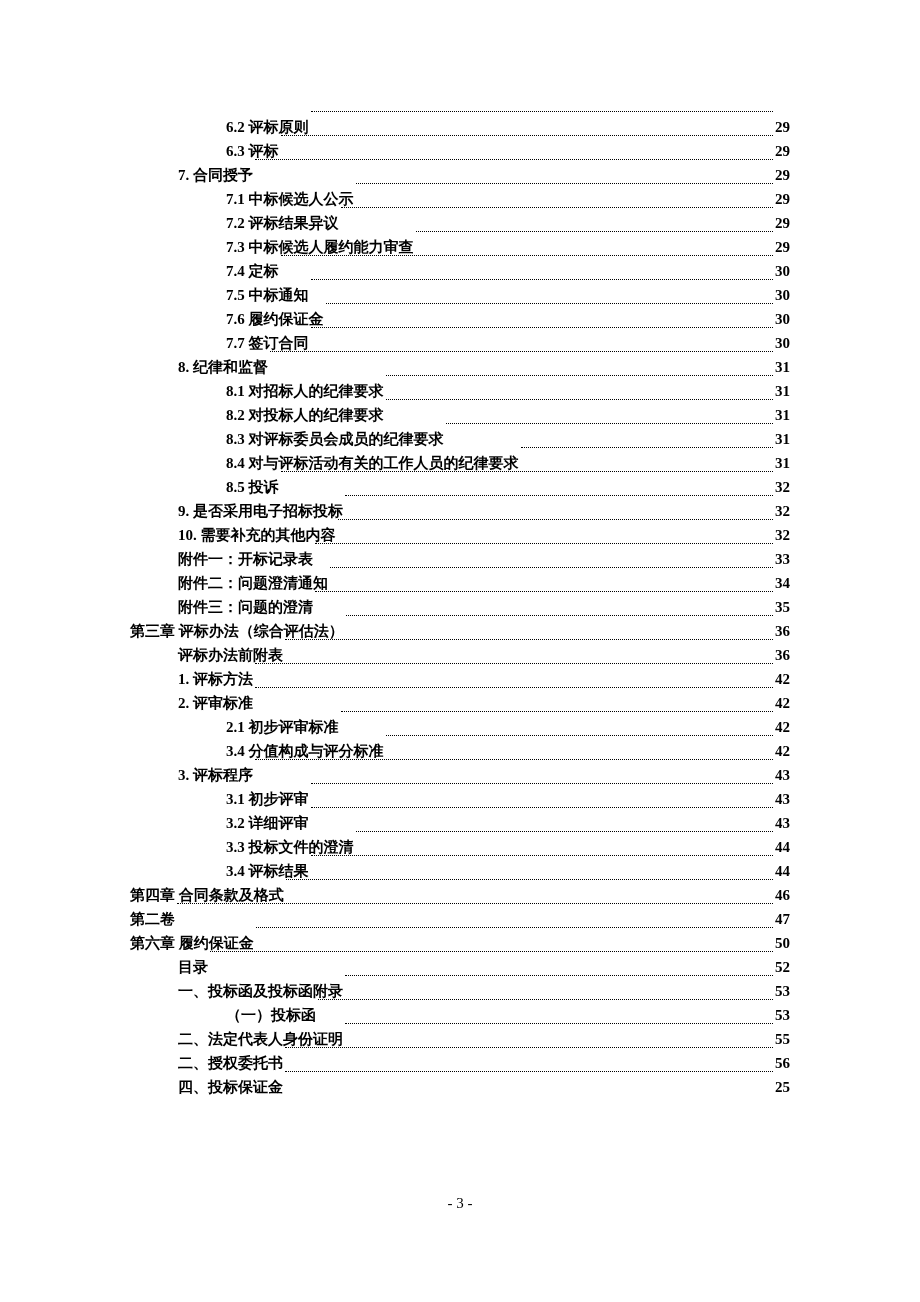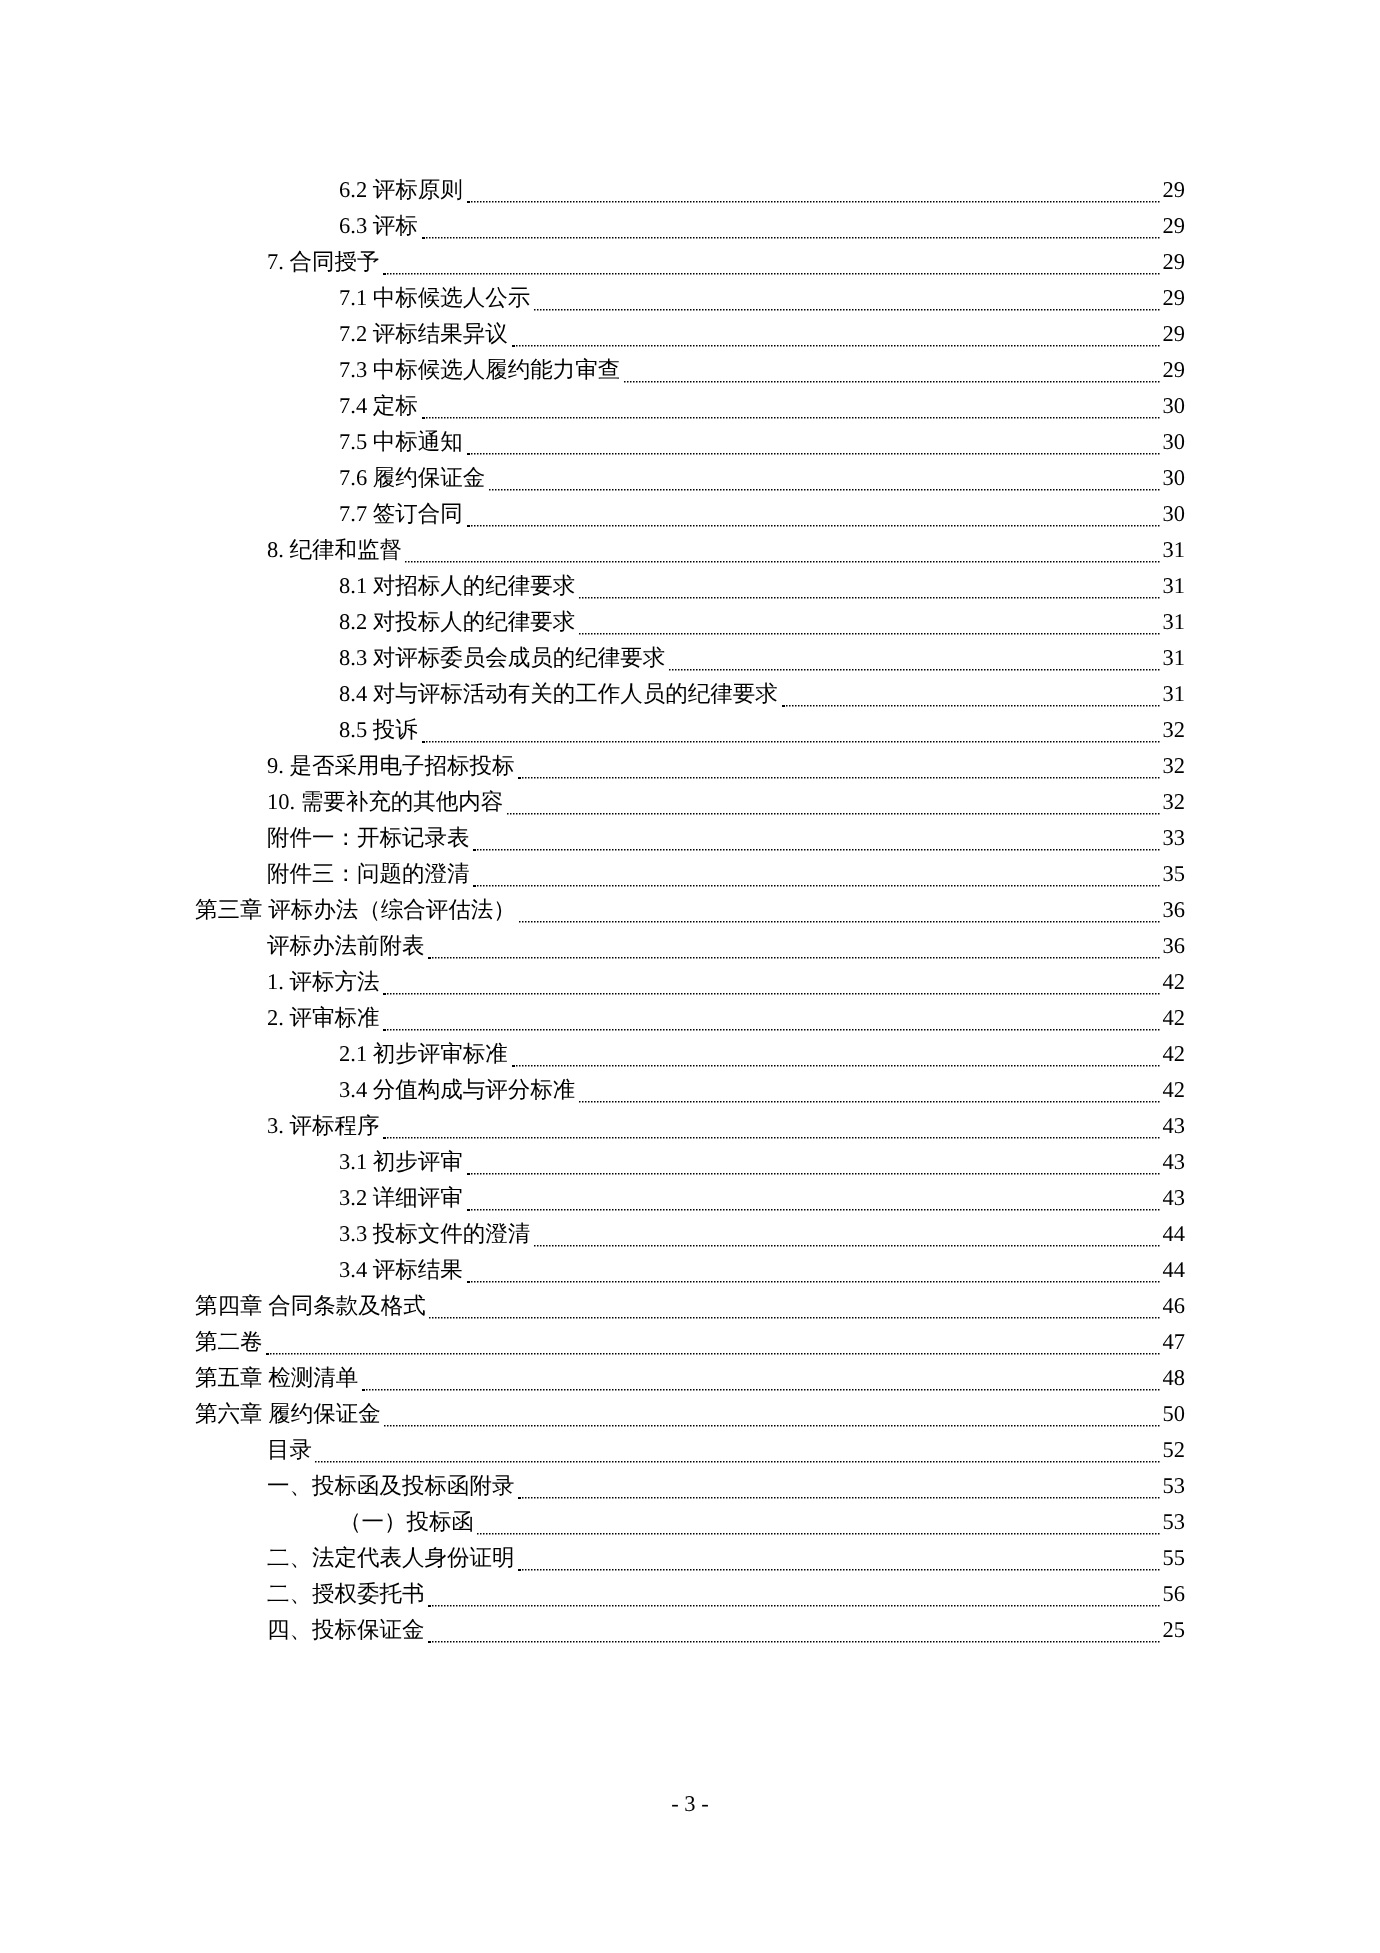--- a/index.html
+++ b/index.html
@@ -8,23 +8,24 @@
     height: 1302px;
     background: #fff;
     font-family: "SimSun", "宋体", serif;
     font-size: 15px;
     color: #000;
     padding: 115px 130px 0 130px;
     position: relative;
   }
   .toc-line {
     display: flex;
-    align-items: flex-end;
+    align-items: flex-start;
     line-height: 24px;
     white-space: nowrap;
+    font-weight: bold;
   }
   .toc-label { flex: 0 0 auto; }
   .toc-dots {
     flex: 1 1 auto;
     border-bottom: 1.5px dotted #000;
     margin: 0 2px;
     position: relative;
     top: -4px;
     min-width: 10px;
   }
@@ -134,20 +135,25 @@
       <span class="toc-label">10.  需要补充的其他内容</span>
       <span class="toc-dots"></span>
       <span class="toc-page">32</span>
     </div>
     <div class="toc-line indent-1">
       <span class="toc-label">附件一：开标记录表</span>
       <span class="toc-dots"></span>
       <span class="toc-page">33</span>
     </div>
     <div class="toc-line indent-1">
+      <span class="toc-label">附件二：问题澄清通知</span>
+      <span class="toc-dots"></span>
+      <span class="toc-page">34</span>
+    </div>
+    <div class="toc-line indent-1">
       <span class="toc-label">附件三：问题的澄清</span>
       <span class="toc-dots"></span>
       <span class="toc-page">35</span>
     </div>
     <div class="toc-line indent-0">
       <span class="toc-label">第三章 评标办法（综合评估法）</span>
       <span class="toc-dots"></span>
       <span class="toc-page">36</span>
     </div>
     <div class="toc-line indent-1">
@@ -202,25 +208,20 @@
     </div>
     <div class="toc-line indent-0">
       <span class="toc-label">第四章 合同条款及格式</span>
       <span class="toc-dots"></span>
       <span class="toc-page">46</span>
     </div>
     <div class="toc-line indent-0">
       <span class="toc-label">第二卷</span>
       <span class="toc-dots"></span>
       <span class="toc-page">47</span>
-    </div>
-    <div class="toc-line indent-0">
-      <span class="toc-label">第五章 检测清单</span>
-      <span class="toc-dots"></span>
-      <span class="toc-page">48</span>
     </div>
     <div class="toc-line indent-0">
       <span class="toc-label">第六章 履约保证金</span>
       <span class="toc-dots"></span>
       <span class="toc-page">50</span>
     </div>
     <div class="toc-line indent-1">
       <span class="toc-label">目录</span>
       <span class="toc-dots"></span>
       <span class="toc-page">52</span>

